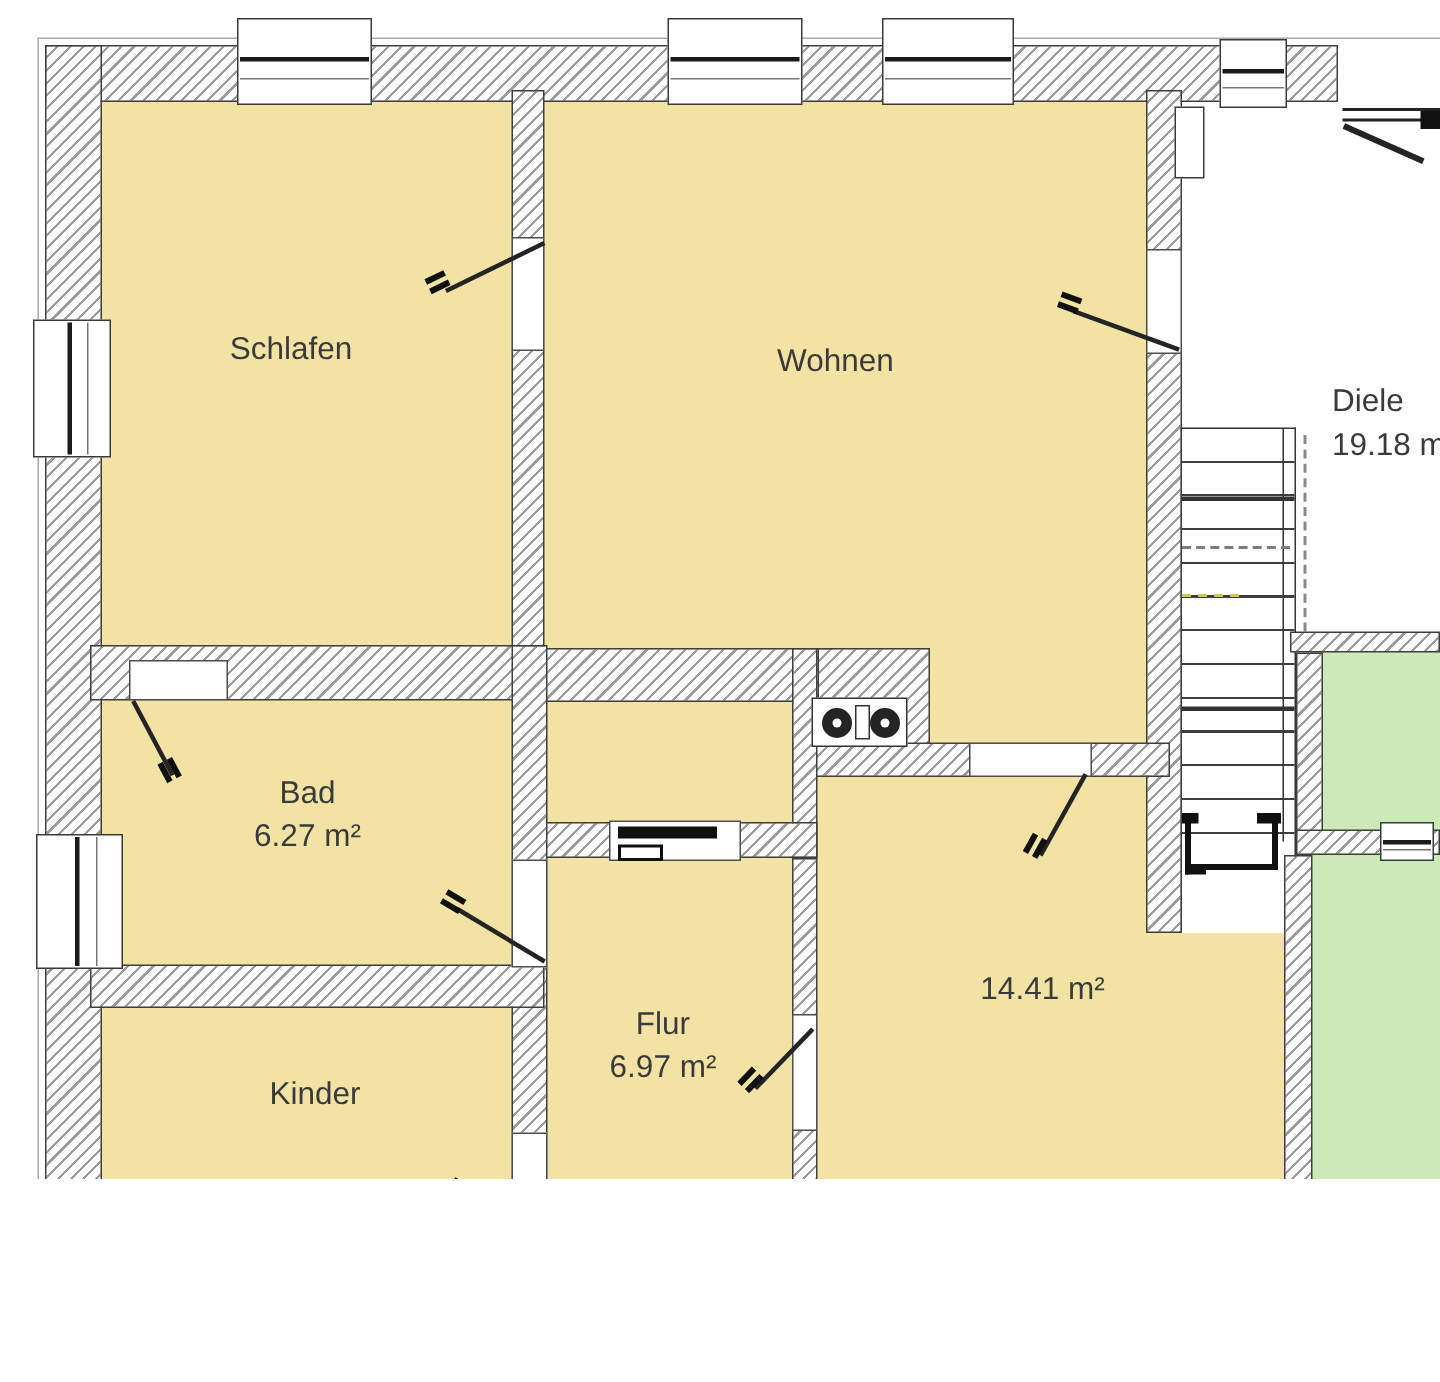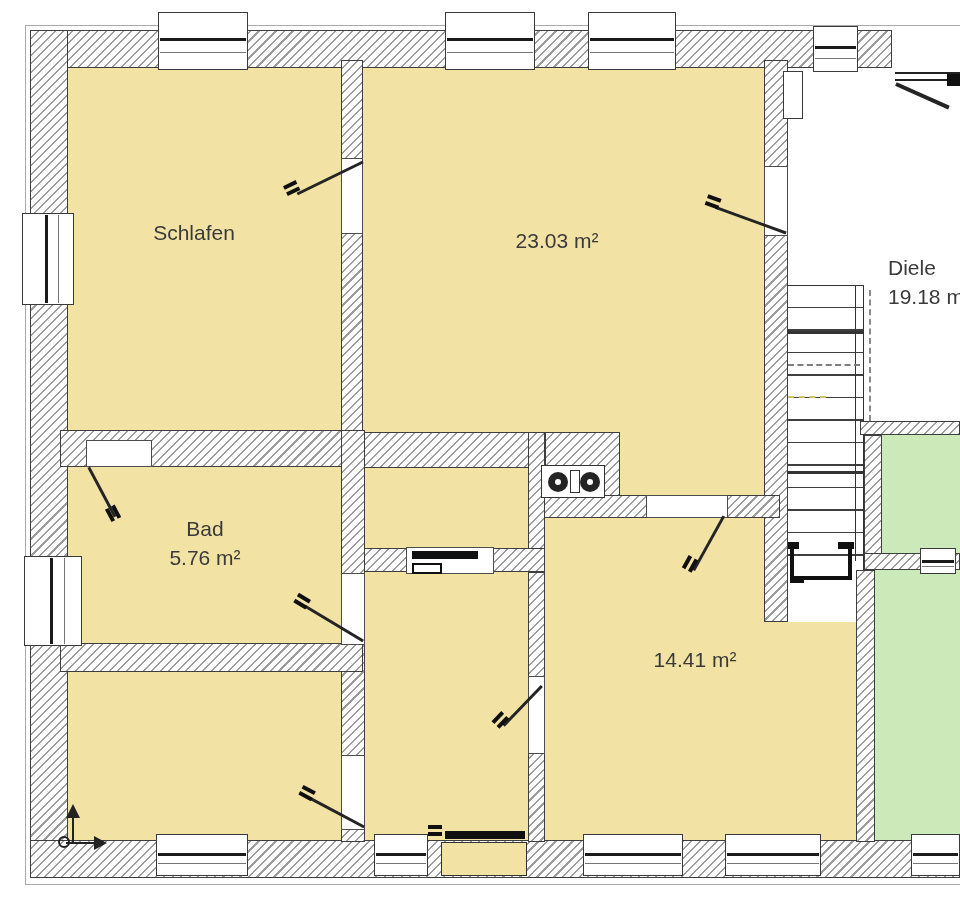--- a/index.html
+++ b/index.html
@@ -1,16 +1,16 @@
 <!DOCTYPE html>
 <html style="--room-fill: #f2e3a5; --outdoor-fill: #cbe9b9; --floor-white: #ffffff; --wall-line: #3e3e3e; --hatch-line: #9c9c9c; --label-text: #3a3a3a;"><head>
 <meta charset="utf-8">
 <style>
   html,body{margin:0;padding:0;background:#fff;}
-  #plan{position:relative;width:960px;height:921px;overflow:hidden;background:#fff;
+  #plan{position:relative;width:960px;height:786px;overflow:hidden;background:#fff;
         font-family:"Liberation Sans",sans-serif;}
   .abs{position:absolute;box-sizing:border-box;}
   .room{position:absolute;background:var(--room-fill,#f2e3a5);box-sizing:border-box;}
   .floor-white{position:absolute;background:#fff;box-sizing:border-box;}
   .outdoor{position:absolute;background:var(--outdoor-fill,#cbe9b9);box-sizing:border-box;}
   .wall{position:absolute;box-sizing:border-box;border:1.2px solid var(--wall-line,#3e3e3e);
         background:repeating-linear-gradient(135deg,#fdfdfd 0 4.5px,var(--hatch-line,#9c9c9c) 4.5px 6px);}
   .contour{position:absolute;border:1px solid #a9a9a9;}
   .win{position:absolute;background:#fff;border:1.5px solid #3a3a3a;box-sizing:border-box;}
   .win-h::before{content:"";position:absolute;left:1px;right:1px;top:44%;height:3px;background:#1b1b1b;}
@@ -155,29 +155,34 @@
     <div class="tri" style="left:10px;top:0;border-left:7px solid transparent;border-right:7px solid transparent;border-bottom:14px solid #222;"></div>
     <div class="abs" style="left:10px;top:38px;width:28px;height:2px;background:#222;"></div>
     <div class="tri" style="left:38px;top:32px;border-top:7px solid transparent;border-bottom:7px solid transparent;border-left:13px solid #222;"></div>
     <div class="abs" style="left:2px;top:32px;width:12px;height:12px;border:2px solid #222;border-radius:50%;"></div>
   </div>
 
   <div class="label" style="left:124px;top:218px;width:140px;">
     <div>Schlafen</div>
   </div>
   <div class="label" style="left:487px;top:226px;width:140px;">
-    <div>23.03 m²</div>
+    <div>Wohnen</div>
   </div>
   <div class="label" style="left:888px;top:253px;width:130px;text-align:left;">
     <div>Diele</div>
     <div>19.18 m²</div>
   </div>
   <div class="label" style="left:140px;top:514px;width:130px;">
     <div>Bad</div>
-    <div>5.76 m²</div>
+    <div>6.27 m²</div>
+  </div>
+  <div class="label" style="left:372px;top:668px;width:140px;">
+    <div>Flur</div>
+    <div>6.97 m²</div>
   </div>
   <div class="label" style="left:140px;top:715px;width:140px;">
+    <div>Kinder</div>
   </div>
   <div class="label" style="left:620px;top:645px;width:150px;">
     <div>14.41 m²</div>
   </div>
 
 </div>
 
 </body></html>

